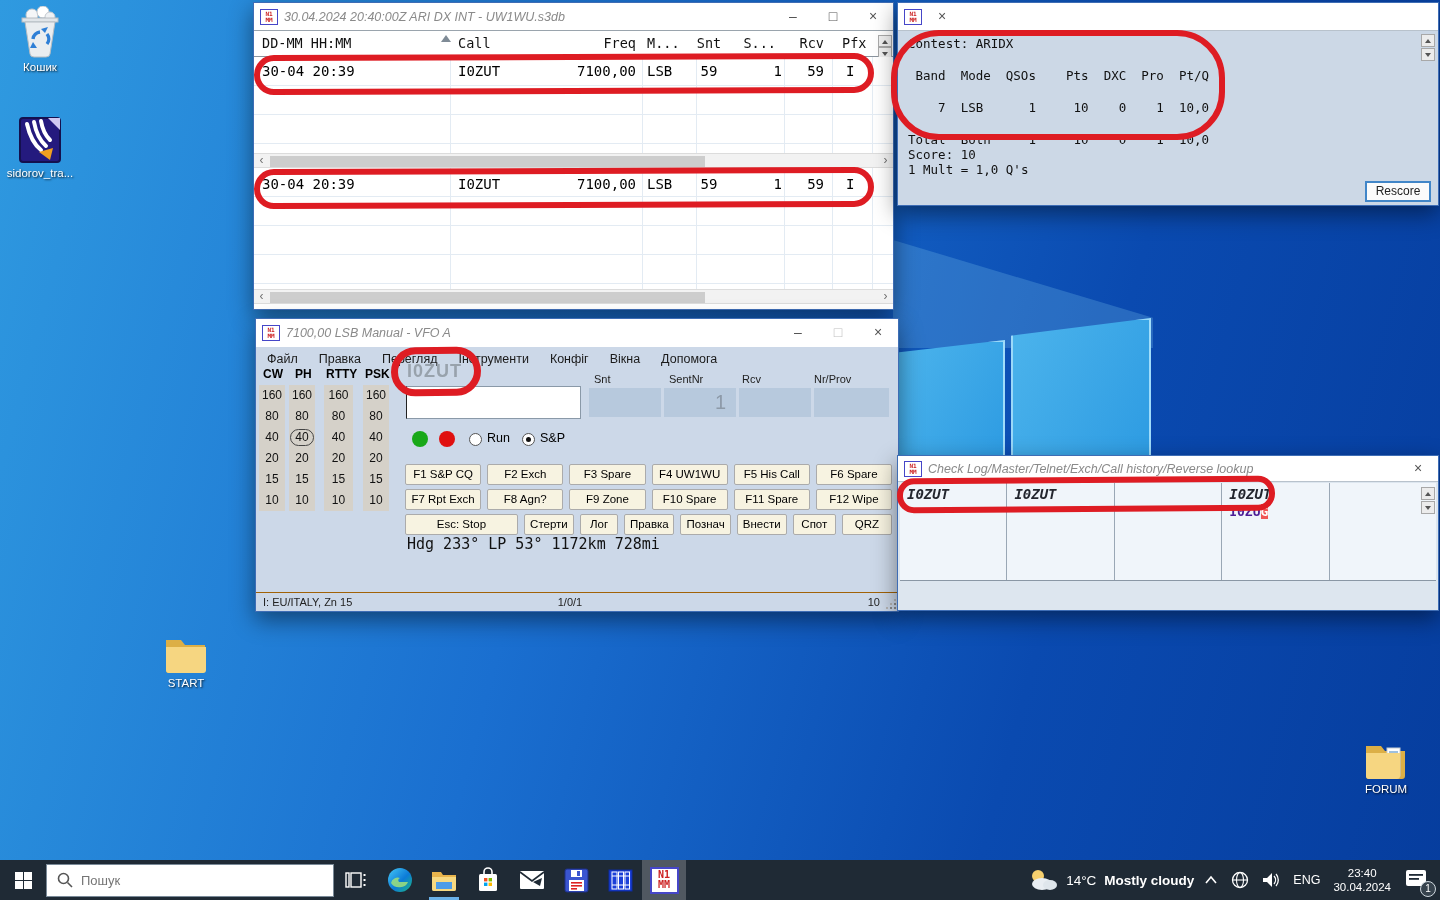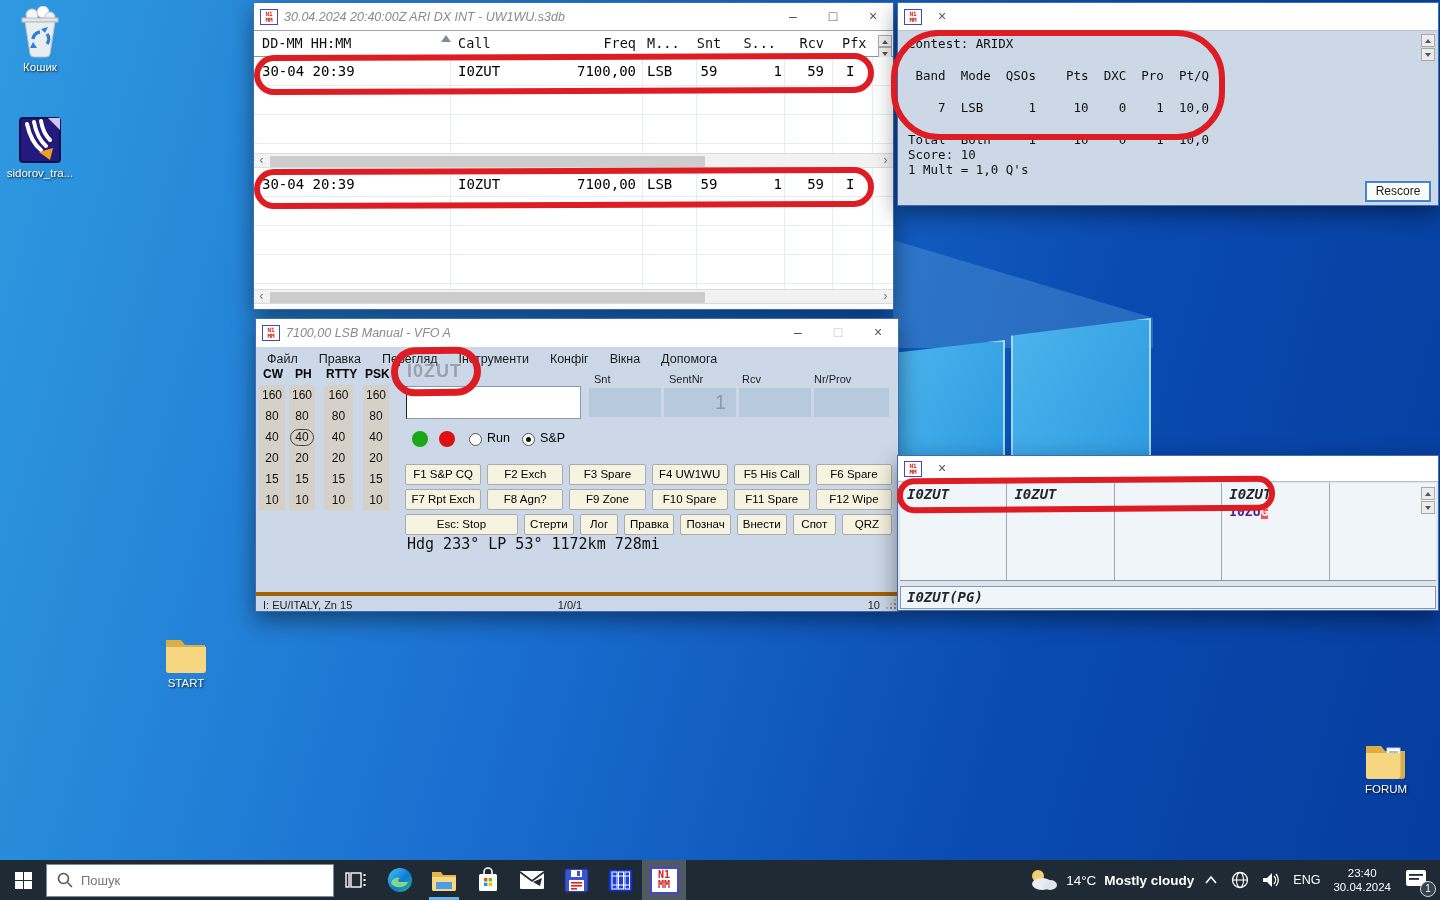--- a/index.html
+++ b/index.html
@@ -98,21 +98,21 @@
   .led { position:absolute; top:112px; width:16px; height:16px; border-radius:50%; }
   .radio { position:absolute; top:114px; width:13px; height:13px; border-radius:50%; background:#fff; border:1px solid #555; }
   .radio.sel::after { content:""; position:absolute; left:3px; top:3px; width:5px; height:5px; border-radius:50%; background:#111; }
   .radio-lbl { position:absolute; top:112px; font-size:12.5px; color:#000; }
   .fkeys { position:absolute; left:149px; top:145px; width:487px; }
   .fkrow { display:flex; gap:6px; margin-bottom:4px; }
   .fkey { flex:1; height:21px; background:#f7f3e1; border:1px solid #ababab; border-radius:2px;
           font-size:11.5px; color:#000; text-align:center; line-height:19px; white-space:nowrap; overflow:hidden; }
   .fkey.esc { flex:2.3; }
   .hdg { position:absolute; left:151px; top:216px; font:15px "DejaVu Sans Mono", monospace; color:#111; }
-  .statusbar { position:absolute; left:0; right:0; bottom:0; height:19px; border-top:4px solid #a16207; font-size:11px; color:#222; }
+  .statusbar { position:absolute; left:0; right:0; bottom:0; height:19px; border-top:1px solid #a16207; font-size:11px; color:#222; }
   .statusbar .s-l { position:absolute; left:7px; top:3px; }
   .statusbar .s-c { position:absolute; left:47%; top:3px; }
   .statusbar .s-r { position:absolute; right:18px; top:3px; }
   .grip { position:absolute; right:2px; bottom:2px; width:2px; height:2px; background:#8a8a8a;
           box-shadow:-4px 0 #8a8a8a, 0 -4px #8a8a8a, -8px 0 #b5b5b5, 0 -8px #b5b5b5, -4px -4px #b5b5b5; }
 
   
   #check-win { left:897px; top:455px; width:542px; height:156px; background:#dde6ef; }
   #check-win .titlebar { height:26px; border-bottom:1px solid #b8c2cc; }
   .check-grid { position:absolute; left:2px; right:2px; top:27px; height:98px; background:#f0f5fa;
@@ -432,37 +432,37 @@
     <span class="grip"></span>
   </div>
 </div>
 
 <div class="win" id="check-win">
   <div class="titlebar">
     <span class="nm-ico">
         <i>N1</i>
         <i>MM</i>
       </span>
+    <span class="title">Check Log/Master/Telnet/Exch/Call history/Reverse lookup</span>
     <span class="winbtn">×</span>
   </div>
   <div class="check-grid">
     <div class="check-col">I0ZUT</div>
     <div class="check-col">I0ZUT</div>
     <div class="check-col"></div>
     <div class="check-col">
       <div>I0ZUT</div>
       <div class="partial"><span class="blue">I0ZU</span><span class="hl">G</span></div>
     </div>
     <div class="check-col"></div>
   </div>
   <div class="varrows">
       <div class="up"></div>
       <div class="dn"></div>
     </div>
-  <div class="check-bottom">I0ZUT(PG)</div>
 </div>
 
 <div class="oval" id="ov1"></div>
 <div class="oval" id="ov2"></div>
 <div class="oval" id="ov3"></div>
 <div class="oval" id="ov4"></div>
 <div class="oval" id="ov5"></div>
 
 <div id="taskbar">
   <div class="tb-start">

